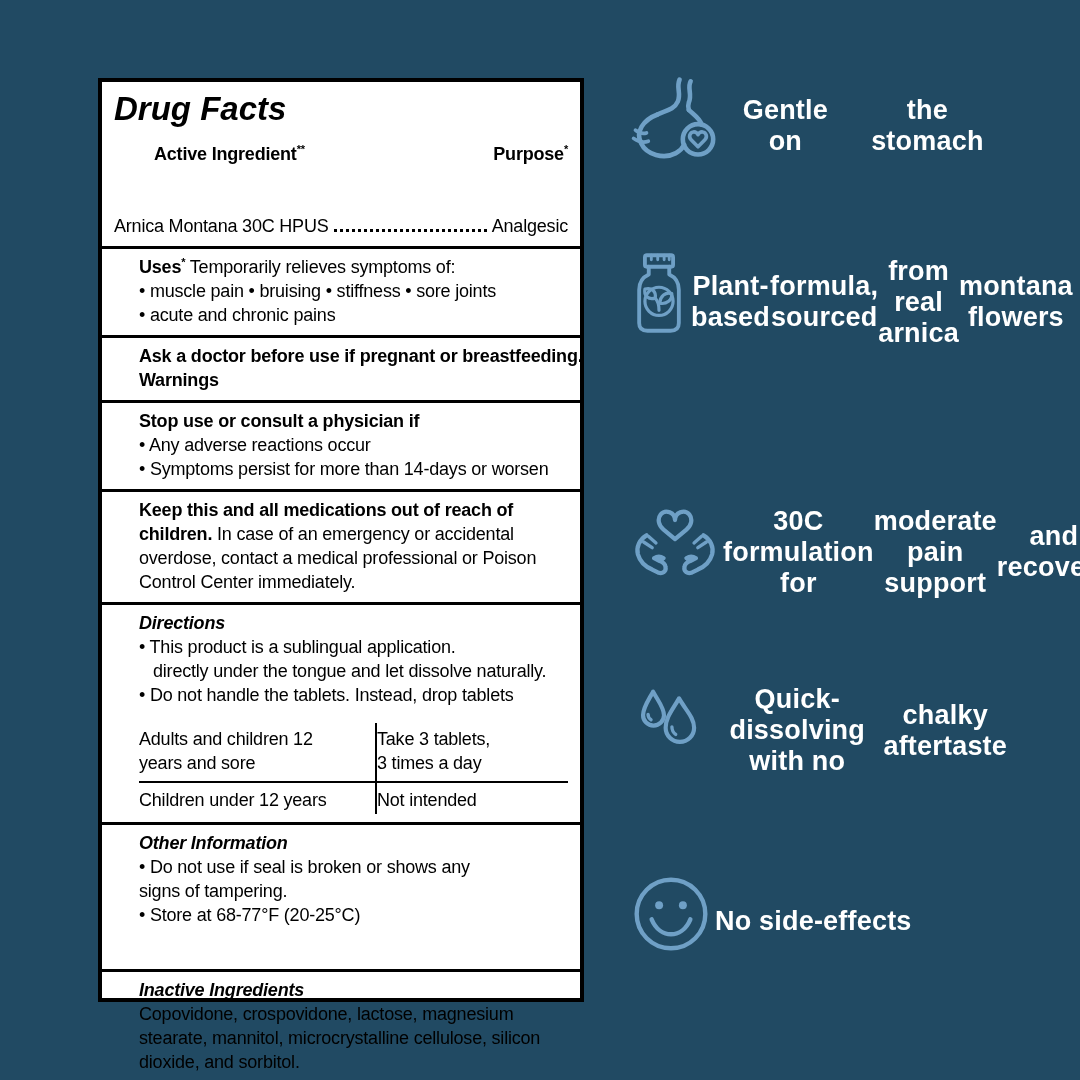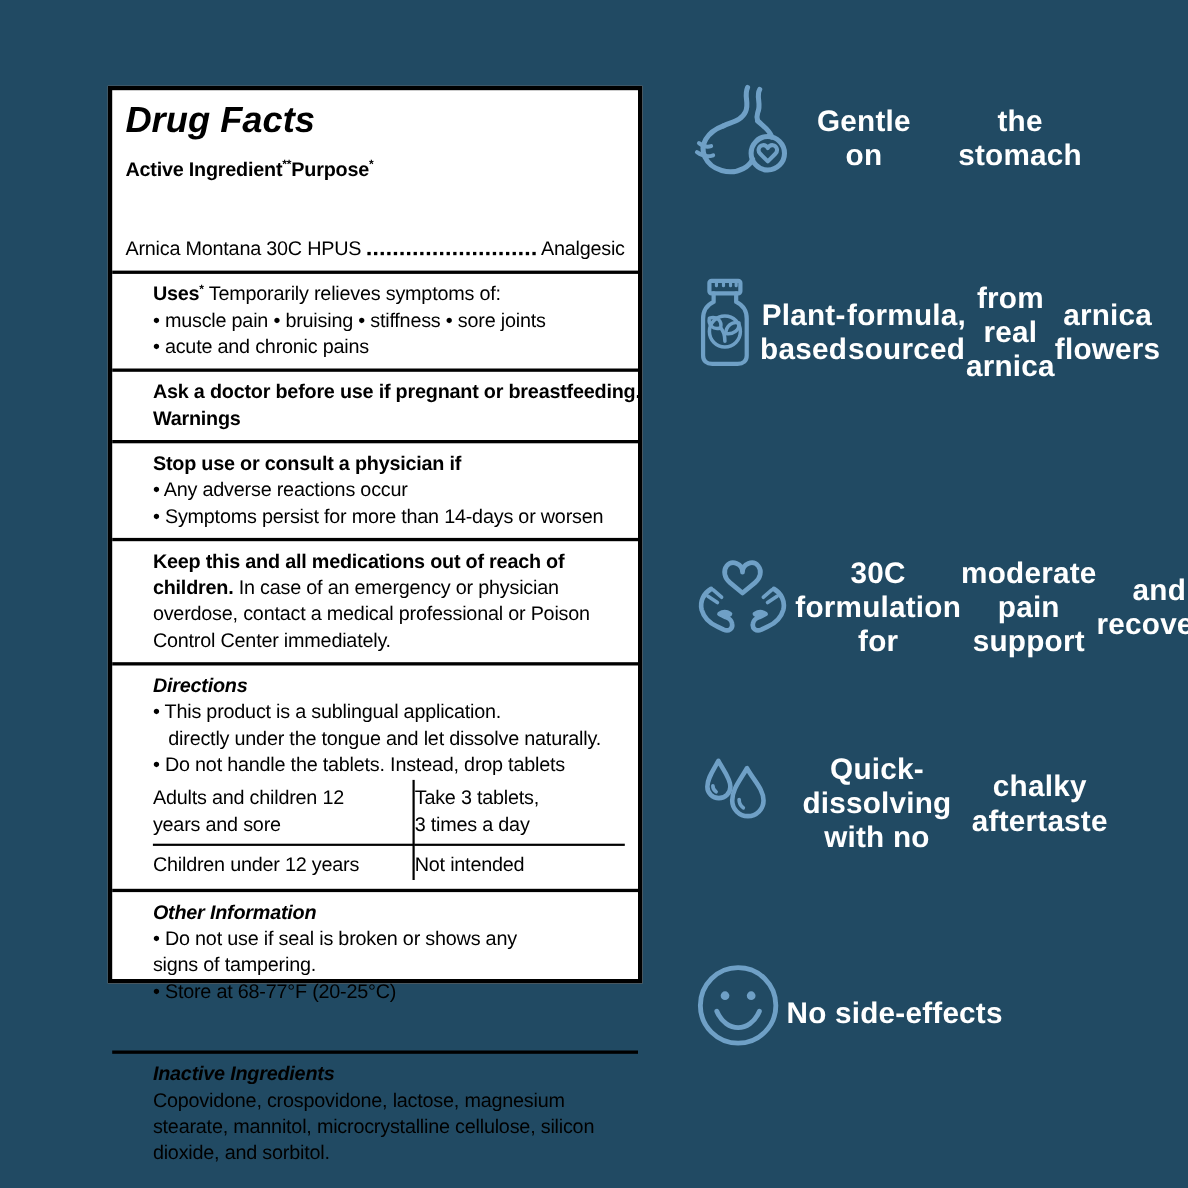--- a/index.html
+++ b/index.html
@@ -5,40 +5,40 @@
   :root{
     --bg:#214A63; --icon:#6FA0C6; --label-bg:#FFFFFF;
     --label-border:#000000; --label-text:#000000; --feature-text:#FFFFFF;
   }
   *{margin:0;padding:0;box-sizing:border-box;}
   html,body{width:1080px;height:1080px;overflow:hidden;}
   body{background:var(--bg);font-family:"Liberation Sans",sans-serif;position:relative;}
 
   
   .label{
-    position:absolute;left:98px;top:78px;width:486px;height:816px;
+    position:absolute;left:98px;top:78px;width:486px;height:924px;
     background:var(--label-bg);border:4px solid var(--label-border);
     color:var(--label-text);display:flex;flex-direction:column;
     font-size:18px;line-height:24px;letter-spacing:-0.2px;
   }
   .sec{padding:6px 12px 8px 12px;}
   .sec + .sec{border-top:3px solid var(--label-border);padding-left:37px;}
   .sec.grow{flex:1;margin-top:34px;}
   .df-title{font-size:33px;line-height:40px;font-weight:bold;font-style:italic;padding:7px 12px;letter-spacing:0;}
   b,.b{font-weight:bold;}
   .it{font-style:italic;}
   sup{font-size:11px;vertical-align:super;line-height:0;}
-  .row-between{display:flex;}
+  .row-between{display:flex;justify-content:space-between;margin-left:40px;}
   .leader{display:flex;align-items:baseline;white-space:nowrap;margin-top:48px;}
   .leader .dots{flex:1;border-bottom:3px dotted var(--label-border);margin:0 5px 4px 5px;min-width:30px;}
   .nowrap{white-space:nowrap;}
   .indent{padding-left:14px;}
 
   
-  .dose-table{margin-top:2px;}
+  .dose-table{margin-top:16px;}
   .dose-row{display:grid;grid-template-columns:238px 1fr;}
   .dose-row.first .cell{border-bottom:2.5px solid var(--label-border);padding:4px 0 6px 0;}
   .dose-row.second .cell{padding:5px 0 2px 0;}
   .cell.left{border-right:2.5px solid var(--label-border);padding-right:8px;}
   .cell.right{padding-left:12px;}
 
   
   .feature{
     position:absolute;left:627px;width:380px;display:flex;align-items:center;
     color:var(--feature-text);text-align:center;font-weight:bold;
@@ -83,21 +83,21 @@
   </div>
 
   <div class="sec">
     <div class="b nowrap">Stop use or consult a physician if</div>
     <div class="nowrap">• Any adverse reactions occur</div>
     <div class="nowrap">• Symptoms persist for more than 14-days or worsen</div>
   </div>
 
   <div class="sec">
     <div class="b nowrap">Keep this and all medications out of reach of</div>
-    <div class="nowrap"><b>children.</b><span> In case of an emergency or physician</span></div>
+    <div class="nowrap"><b>children.</b><span> In case of an emergency or accidental</span></div>
     <div class="nowrap">overdose, contact a medical professional or Poison</div>
     <div class="nowrap">Control Center immediately.</div>
   </div>
 
   <div class="sec">
     <div class="b it">Directions</div>
     <div class="nowrap">• This product is a sublingual application.</div>
     <div class="nowrap indent">directly under the tongue and let dissolve naturally.</div>
     <div class="nowrap">• Do not handle the tablets. Instead, drop tablets</div>
     <div class="dose-table">
@@ -156,21 +156,21 @@
       <path d="M34 24 L34 36 C23 41 19 49 19 60 L19 112 C19 120 24 124 32 124 L68 124 C76 124 81 120 81 112 L81 60 C81 49 77 41 66 36 L66 24"></path>
       <circle cx="50" cy="78" r="22" stroke-width="5"></circle>
       <path stroke-width="5" d="M50 92 C50 84 49 78 44 73"></path>
       <path stroke-width="5" d="M44 73 C33 76 26 69 28 59 C39 56 46 63 44 73 Z"></path>
       <path stroke-width="5" d="M51 81 C52 70 60 63 70 66 C71 76 62 83 51 81 Z"></path>
     </svg>
   </span>
   <div>Plant-based</div>
   <div>formula, sourced</div>
   <div>from real arnica</div>
-  <div>arnica flowers</div>
+  <div>montana flowers</div>
 </div>
 
 <div class="feature f3">
   <span class="icon">
     <svg width="96" height="78" viewBox="0 0 100 82" fill="none" stroke="currentColor" stroke-width="4.5" stroke-linecap="round" stroke-linejoin="round">
       <path d="M50 18 C50 10 40 6 35 12 C31 17 33 24 38 28 L50 38 L62 28 C67 24 69 17 65 12 C60 6 50 10 50 18 Z"></path>
       <path d="M20 34 C13 38 9 46 11 54 C13 61 19 67 26 70 L32 73 C37 75 41 72 40 67 C39.5 64 37 62 34 61 L28 58 C31 56 35 56 38 58"></path>
       <path d="M17 41 L26 47 M22 35 L30 42" stroke-width="3.5"></path>
       <path d="M80 34 C87 38 91 46 89 54 C87 61 81 67 74 70 L68 73 C63 75 59 72 60 67 C60.5 64 63 62 66 61 L72 58 C69 56 65 56 62 58"></path>
       <path d="M83 41 L74 47 M78 35 L70 42" stroke-width="3.5"></path>

